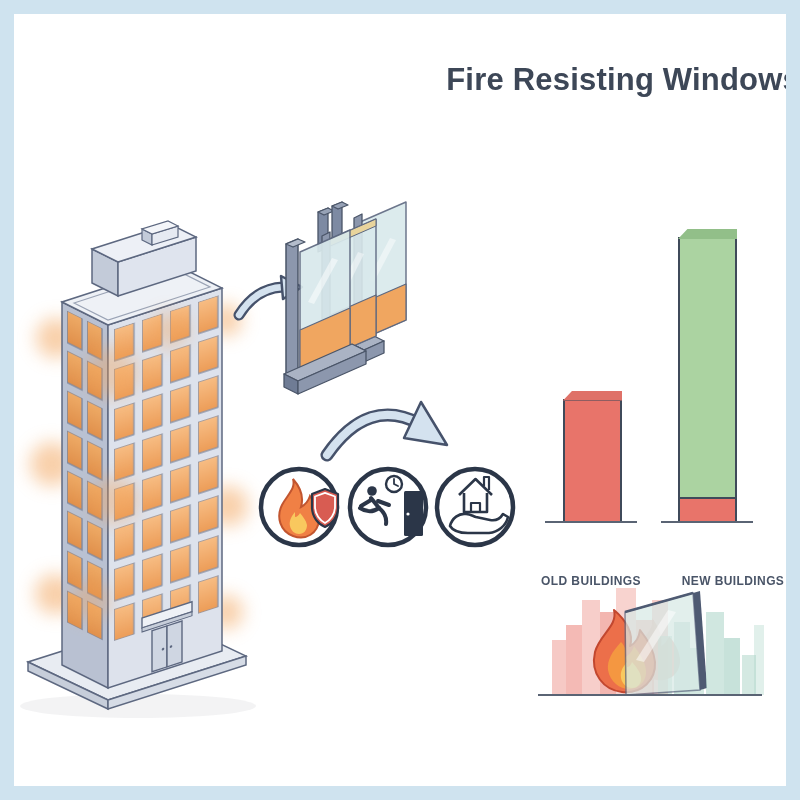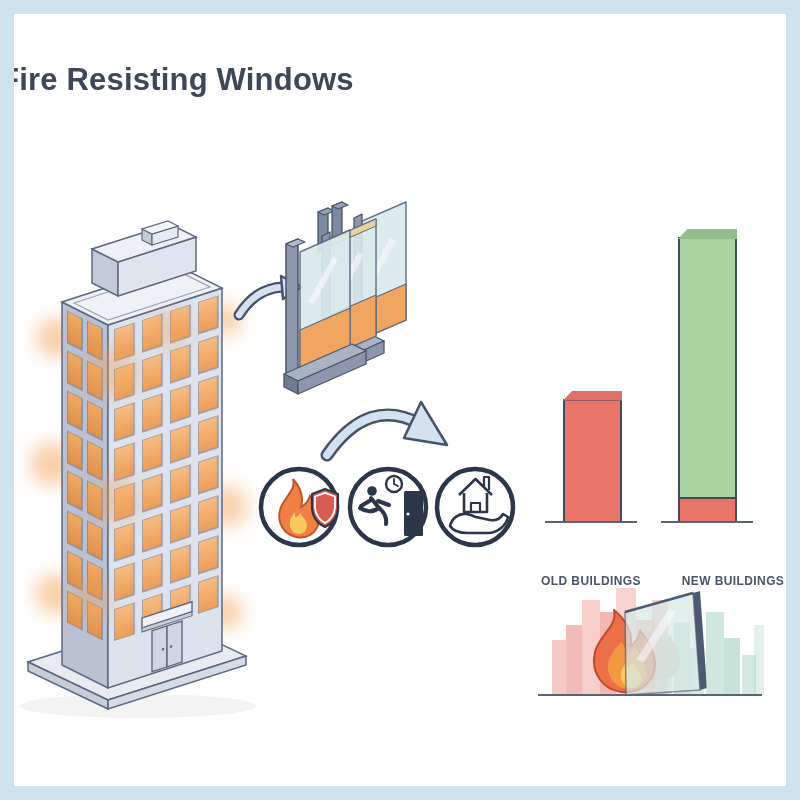--- a/index.html
+++ b/index.html
@@ -1,19 +1,19 @@
 <!DOCTYPE html>
 <html><head>
 <meta charset="utf-8">
 <style>
   html,body{margin:0;padding:0;}
   body{width:800px;height:800px;position:relative;background:#ffffff;
        font-family:"Liberation Sans",sans-serif;overflow:hidden;}
   .frame{position:absolute;inset:0;border:14px solid #cfe3ef;pointer-events:none;z-index:50;}
-  .title{position:absolute;left:0;top:62px;width:800px;text-align:left;
+  .title{position:absolute;left:0;top:62px;width:800px;text-align:right;
          font-size:31px;font-weight:bold;color:#3d4757;letter-spacing:.2px;}
   svg.scene{position:absolute;left:0;top:0;width:800px;height:800px;}
   
   .bar{position:absolute;bottom:277px;width:55px;border:2px solid #3f4a5a;
        display:flex;flex-direction:column;box-sizing:content-box;}
   .bar-old{left:563px;}
   .bar-new{left:678px;}
   .seg{width:100%;}
   .seg + .seg{border-top:2px solid #3f4a5a;}
   .bevel{position:absolute;top:-10px;left:-2px;right:-2px;height:10px;

